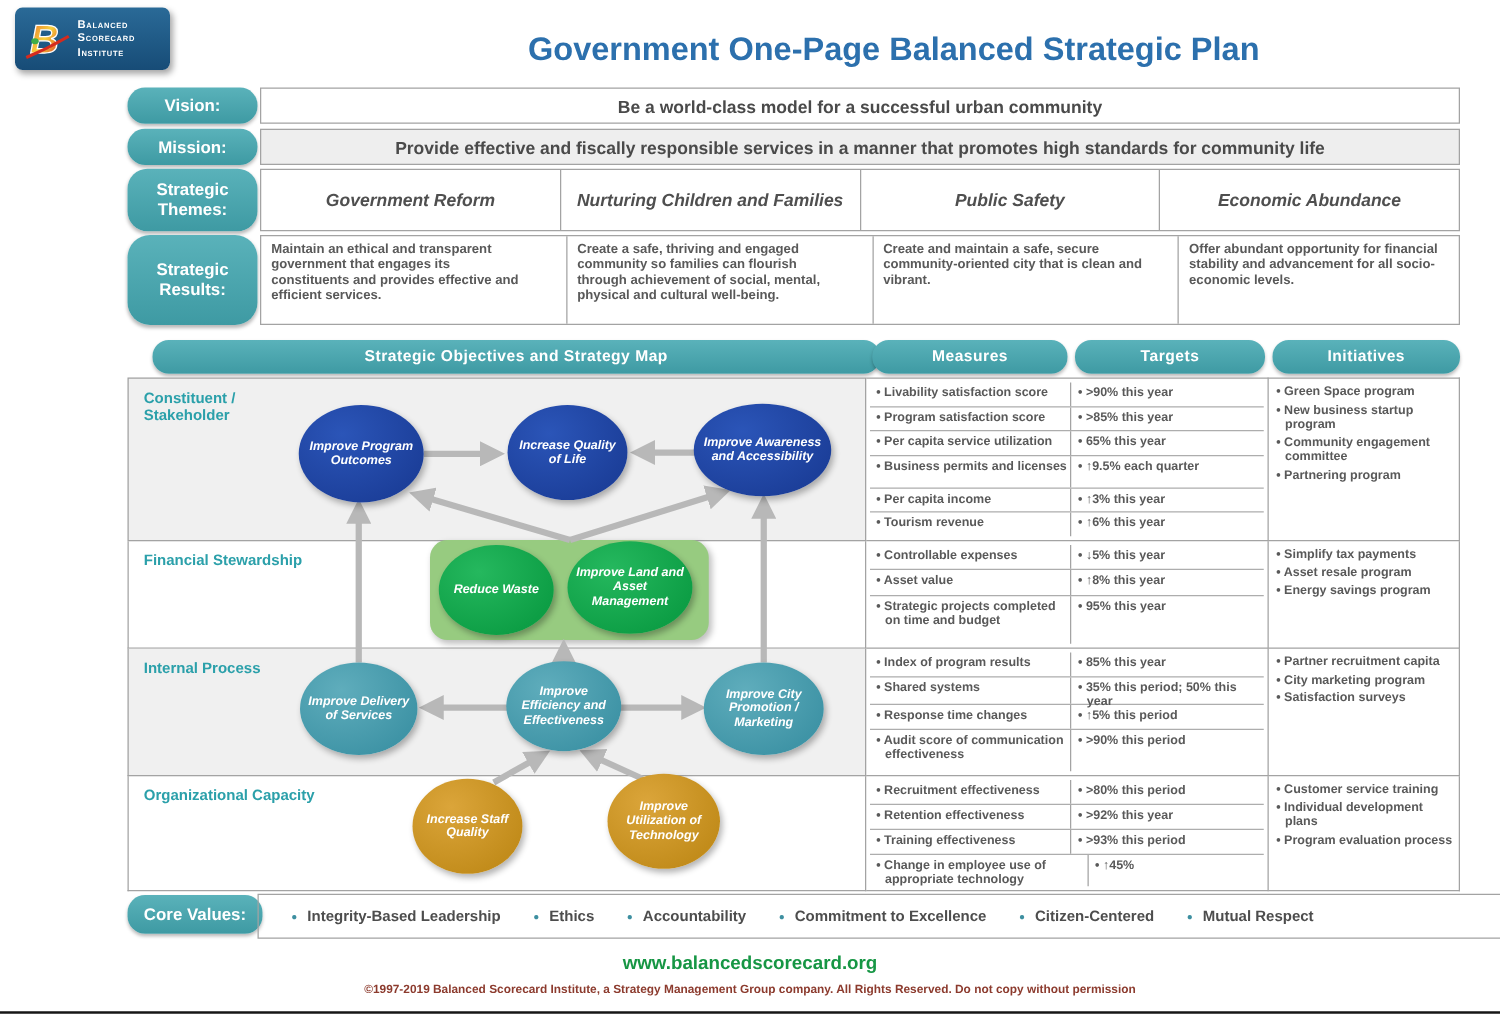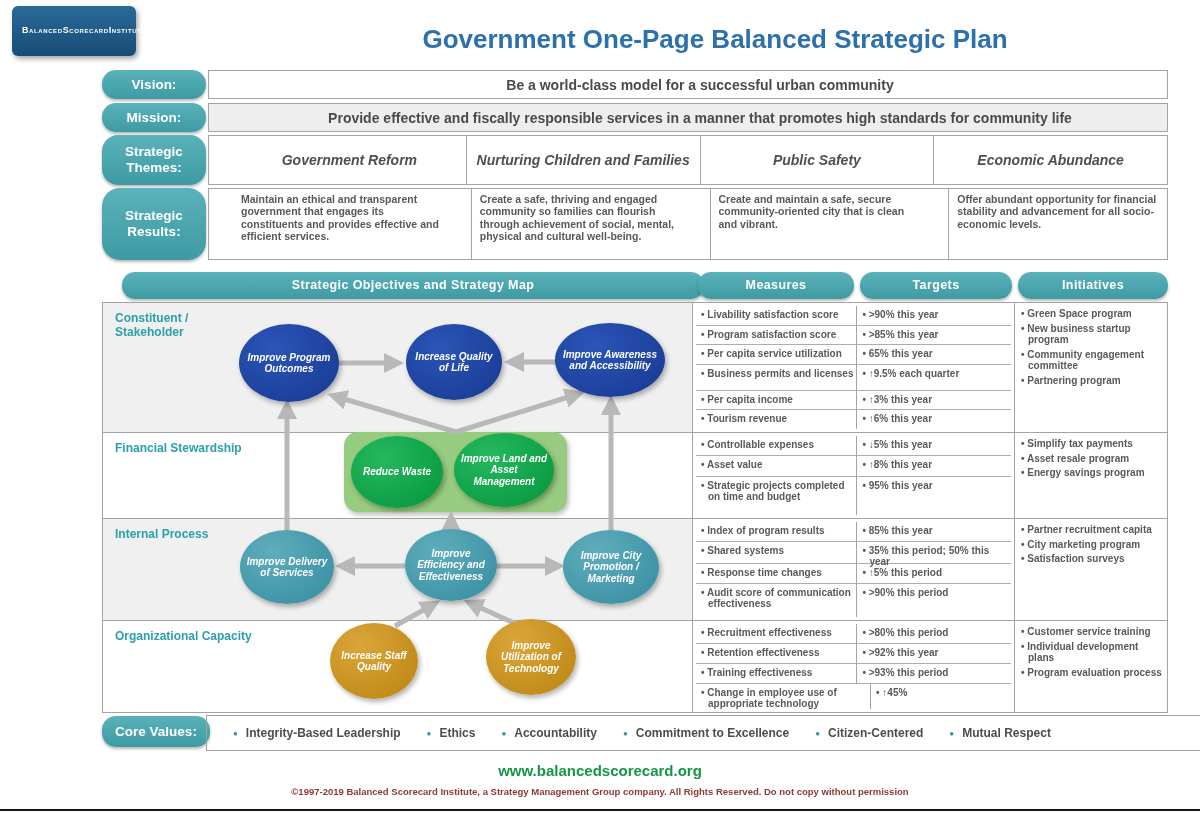--- a/index.html
+++ b/index.html
@@ -2,31 +2,31 @@
 <html><head>
 <meta charset="utf-8">
 <style>
   html,body{margin:0;padding:0;background:#fff;}
   .page{position:relative;width:1200px;height:813px;background:#fff;overflow:hidden;
         font-family:"Liberation Sans",sans-serif;color:#4d4d4d;}
   
   .logo{position:absolute;left:12px;top:6px;width:124px;height:50px;border-radius:6px;
         background:linear-gradient(180deg,#2a6a97,#174c77);box-shadow:2px 3px 5px rgba(0,0,0,.35);
         display:flex;align-items:center;padding:2px 6px;box-sizing:border-box;}
-  .logo-text{display:flex;flex-direction:row;color:#fff;font-size:9px;letter-spacing:.6px;
+  .logo-text{display:flex;flex-direction:column;color:#fff;font-size:9px;letter-spacing:.6px;
         font-variant:small-caps;line-height:1.25;margin-left:4px;font-weight:bold;}
   .title{position:absolute;left:230px;top:24px;width:970px;text-align:center;font-size:26px;
         font-weight:600;color:#2c70ad;}
   
   .pill{position:absolute;background:linear-gradient(180deg,#5ab2ba,#3e9aa3);color:#fff;
         font-weight:bold;display:flex;align-items:center;justify-content:center;text-align:center;
         border-radius:14px;box-shadow:0 2px 3px rgba(0,0,0,.28);font-size:13.5px;line-height:1.15;}
   
   .top{position:absolute;left:102px;top:70px;width:1066px;}
-  .strip{position:absolute;border:1px solid #a3a3a3;background:#fff;box-sizing:border-box;padding-left:24px;}
+  .strip{position:absolute;border:1px solid #a3a3a3;background:#fff;box-sizing:border-box;}
   .center-bold{display:flex;align-items:center;justify-content:center;font-weight:bold;
         font-size:14px;color:#4a4a4a;}
   .theme-cells{display:flex;height:100%;}
   .theme-cell{flex:1;display:flex;align-items:center;justify-content:center;font-style:italic;
         font-weight:bold;font-size:14px;color:#4f4f4f;border-left:1px solid #a3a3a3;text-align:center;}
   .theme-cell:first-child{border-left:none;}
   .result-cells{display:flex;height:100%;gap:20px;}
   .result-cell{flex:1;border-left:1px solid #a3a3a3;padding:4px 8px;box-sizing:border-box;
         font-size:10.5px;font-weight:bold;color:#595959;line-height:1.18;}
   .result-cell:first-child{border-left:none;}

